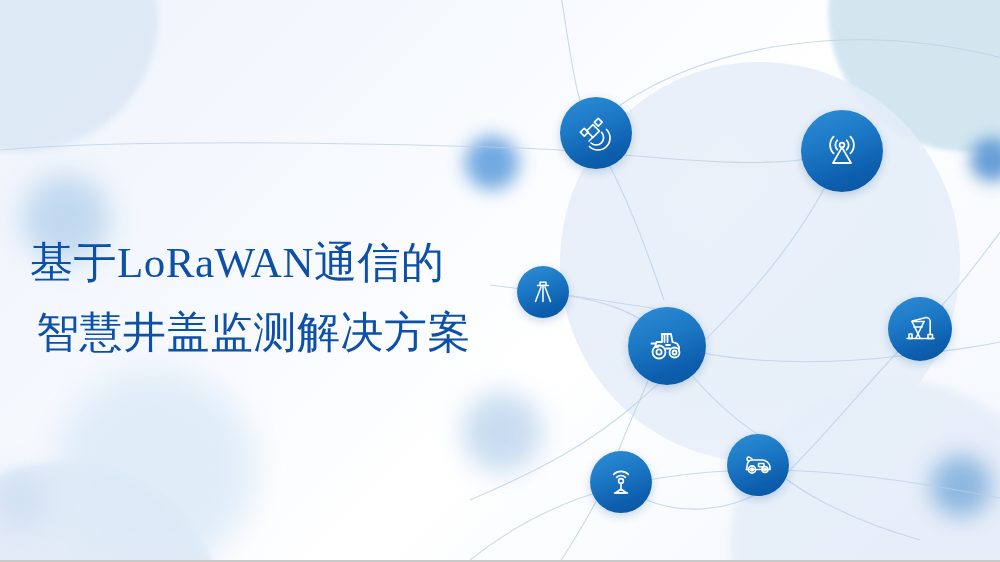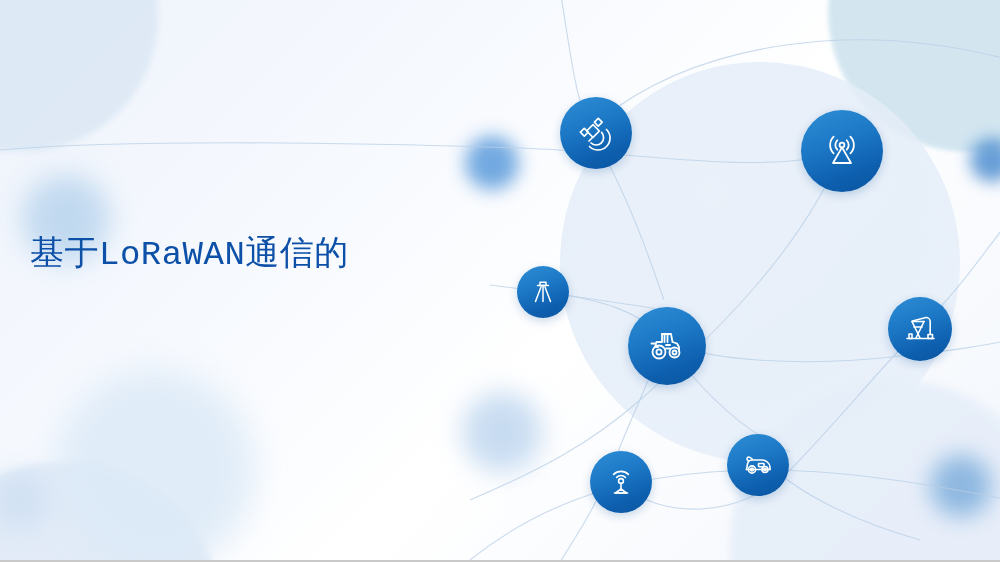--- a/index.html
+++ b/index.html
@@ -106,22 +106,22 @@
 
   
   .title-block {
     position: absolute;
     left: 30px;
     top: 228px;
     width: 520px;
   }
   .title-line {
     color: #0d50a8;
-    font-family: Liberation Mono, monospace;
-    font-size: 34px;
+    font-family: Liberation Serif, serif;
+    font-size: 43px;
     font-weight: 400;
     line-height: 1.62;
     letter-spacing: .5px;
     white-space: nowrap;
   }
   .title-line.l2 { padding-left: 6px; }
 </style>
 </head>
 <body>
 
@@ -256,15 +256,16 @@
         <circle cx="12" cy="22.5" r="3.6"></circle>
         <circle cx="12" cy="22.5" r="1.4"></circle>
         <circle cx="25" cy="22.5" r="3"></circle>
         <circle cx="25" cy="22.5" r="1.2"></circle>
       </svg>
     </span>
   </div>
 
   <div class="title-block">
     <div class="title-line l1">基于LoRaWAN通信的</div>
+    <div class="title-line l2">智慧井盖监测解决方案</div>
   </div>
 
 </div>
 
 </body></html>

